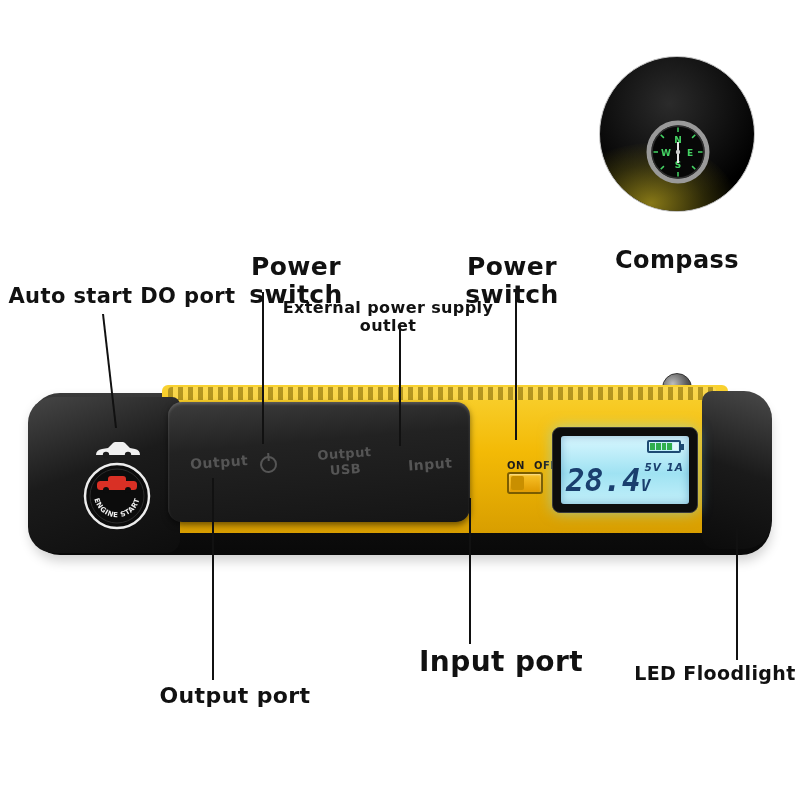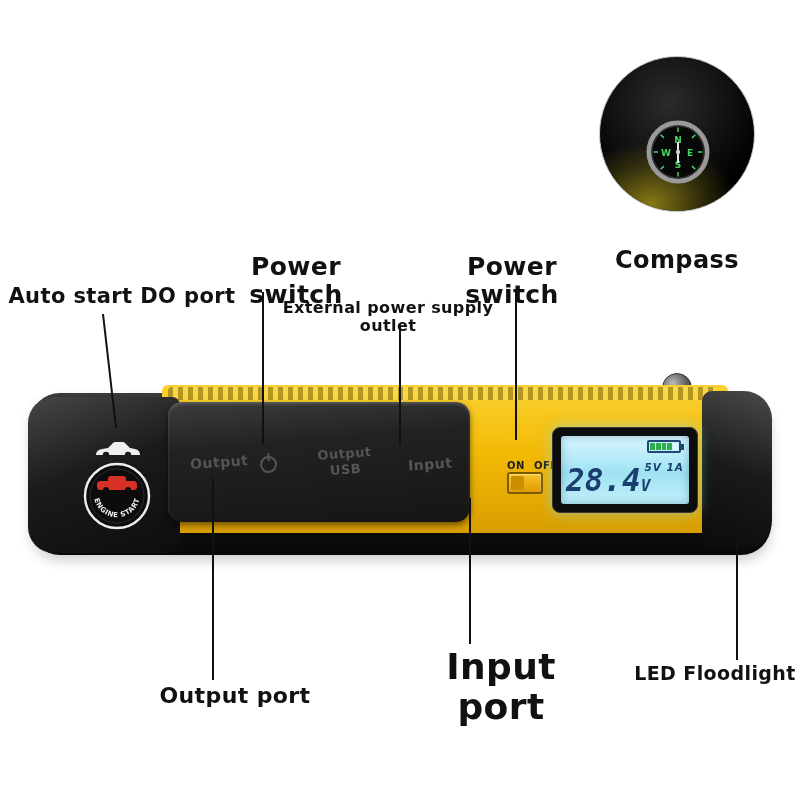--- a/index.html
+++ b/index.html
@@ -8,21 +8,21 @@
   .stage { position:relative; width:800px; height:800px; background:#ffffff; overflow:hidden; }
 
   
   .ann { position:absolute; color:#111; text-align:center; font-weight:700; letter-spacing:.4px; z-index:6; line-height:1.1; }
   .ann-auto     { left:4px;   top:285px; width:236px; font-size:21px; }
   .ann-pwl      { left:206px; top:253px; width:180px; font-size:25px; }
   .ann-pwr      { left:422px; top:253px; width:180px; font-size:25px; }
   .ann-ext      { left:258px; top:299px; width:260px; font-size:16px; font-weight:600; }
   .ann-compass  { left:597px; top:207px; width:160px; font-size:24px;margin-top:40px; }
   .ann-output   { left:150px; top:684px; width:170px; font-size:22px; }
-  .ann-input    { left:418px; top:647px; width:166px; font-size:36px; }
+  .ann-input    { left:418px; top:647px; width:166px; font-size:28px; }
   .ann-led      { left:630px; top:663px; width:170px; font-size:19px; }
 
   .lines { position:absolute; left:0; top:0; z-index:5; pointer-events:none; }
 
   
   .inset { position:absolute; left:599px; top:56px; width:156px; height:156px; border-radius:50%;
            overflow:hidden; border:1px solid #c4c4c4; z-index:4;
            background:radial-gradient(circle at 45% 30%, #2b2b2b 0%, #000 72%); }
   .inset-glow { position:absolute; left:-34px; bottom:-52px; width:170px; height:120px; border-radius:50%;
            background:radial-gradient(ellipse at center, rgba(180,160,30,.75) 0%, rgba(120,110,20,.35) 45%, transparent 72%); }

